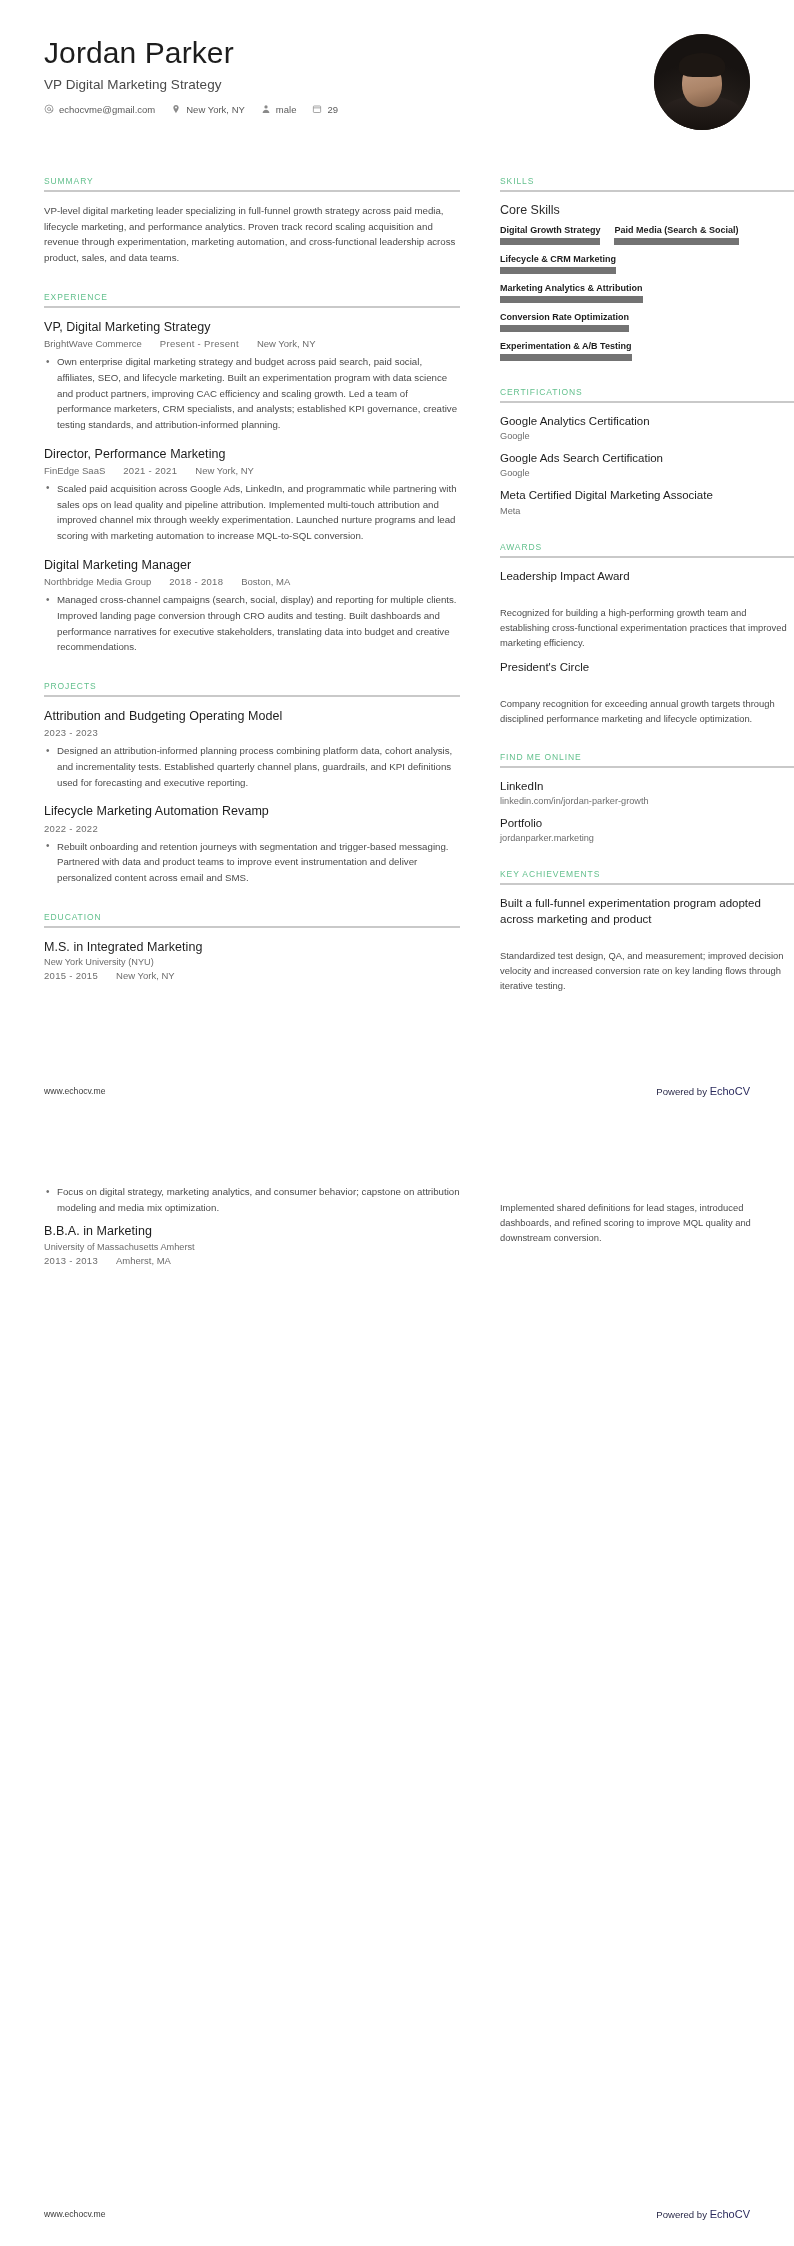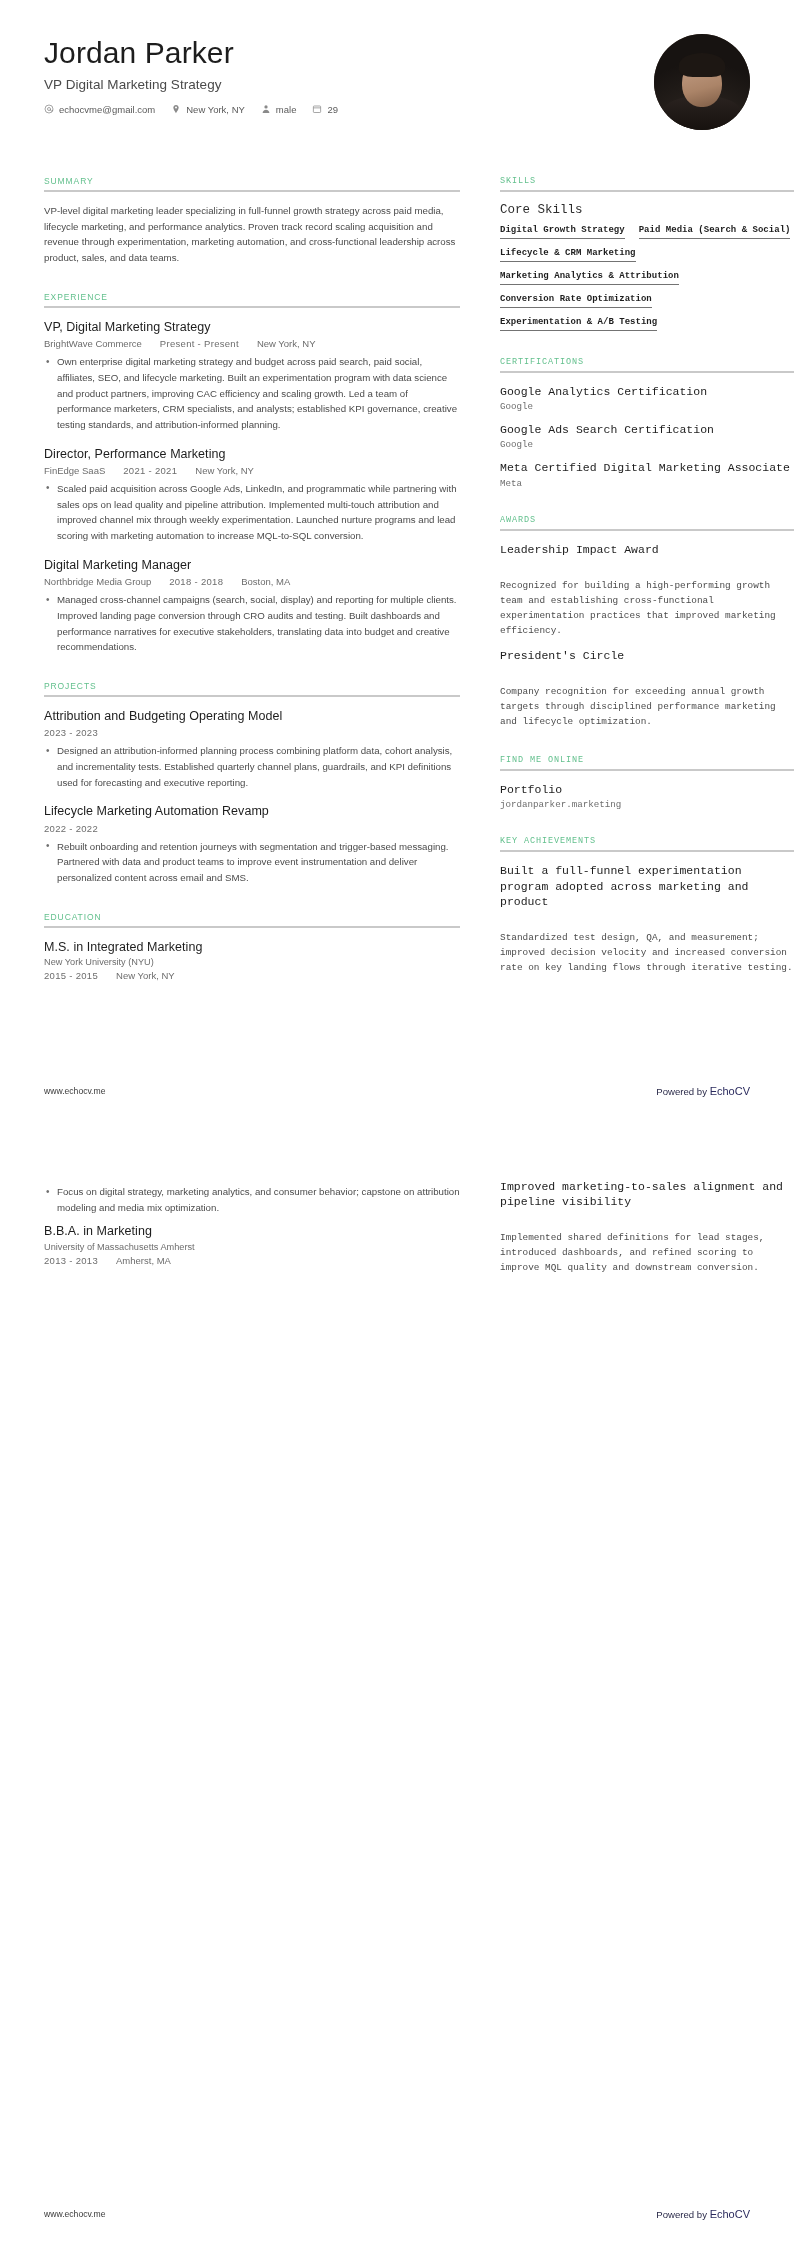--- a/index.html
+++ b/index.html
@@ -86,21 +86,21 @@
     left: 50%; bottom: 0;
     transform: translateX(-50%);
     width: 76px; height: 34px;
     border-radius: 44% 44% 0 0;
     background: linear-gradient(180deg, #2a2320 0%, #17120f 100%);
   }
 
   
   .columns { display: flex; gap: 40px; align-items: flex-start; }
   .col-left { width: 416px; flex: 0 0 416px; }
-  .col-right { width: 294px; flex: 0 0 294px; font-family: Liberation Mono, monospace; }
+  .col-right { width: 294px; flex: 0 0 294px; }
 
   
   .section { margin-bottom: 26px; }
   .section-title {
     font-size: 8.5px;
     letter-spacing: 0.9px;
     color: #63c08d;
     text-transform: uppercase;
     font-weight: 400;
     padding-bottom: 4px;
@@ -159,21 +159,21 @@
     font-weight: 400;
     margin-bottom: 8px;
   }
   .skill-rows { display: flex; flex-direction: column; gap: 9px; }
   .skill-row { display: flex; gap: 14px; flex-wrap: wrap; }
   .skill-chip {
     font-size: 9px;
     font-weight: 700;
     color: #1d1d1d;
     padding-bottom: 3px;
-    border-bottom: 1px solid #737373;
+    border-bottom: 7px solid #737373;
     letter-spacing: 0.02px;
     white-space: nowrap;
   }
 
   
   .r-entry { margin-bottom: 10px; }
   .r-entry:last-child { margin-bottom: 0; }
   .r-title {
     font-size: 11.5px;
     font-weight: 400;
@@ -414,20 +414,24 @@
         <div class="r-entry">
           <div class="r-title">President's Circle</div>
           <div class="r-desc">Company recognition for exceeding annual growth targets through disciplined performance marketing and lifecycle optimization.</div>
         </div>
       </div>
 
       <div class="section">
         <div class="section-title">FIND ME ONLINE</div>
         <div class="section-rule"></div>
         <div class="r-entry">
+          <div class="r-title">LinkedIn</div>
+          <div class="r-sub">linkedin.com/in/jordan-parker-growth</div>
+        </div>
+        <div class="r-entry">
           <div class="r-title">Portfolio</div>
           <div class="r-sub">jordanparker.marketing</div>
         </div>
       </div>
 
       <div class="section">
         <div class="section-title">KEY ACHIEVEMENTS</div>
         <div class="section-rule"></div>
         <div class="r-entry">
           <div class="r-title">Built a full-funnel experimentation program adopted across marketing and product</div>
@@ -462,21 +466,20 @@
             <span>Amherst, MA</span>
           </div>
         </div>
 
       </div>
     </div>
 
     <div class="col-right">
       <div class="section">
         <div class="r-entry">
-          <div class="r-title">Improved marketing-to-sales alignment and pipeline visibility</div>
           <div class="r-desc">Implemented shared definitions for lead stages, introduced dashboards, and refined scoring to improve MQL quality and downstream conversion.</div>
         </div>
       </div>
     </div>
 
   </div>
 
   <div class="footer">
     <span>www.echocv.me</span>
     <span class="brand"><span>Powered by </span><b>EchoCV</b></span>

